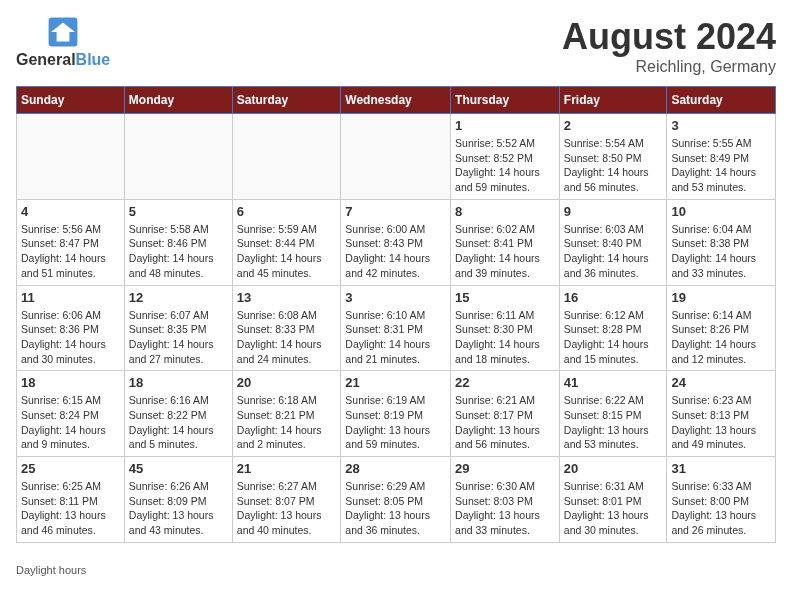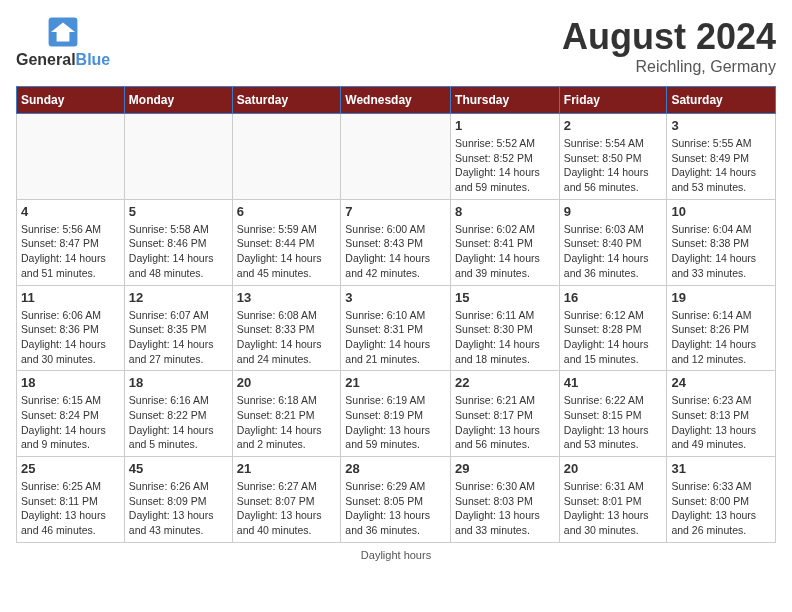--- a/index.html
+++ b/index.html
@@ -244,13 +244,13 @@
           <div class="day-info">Sunrise: 6:31 AM<br>Sunset: 8:01 PM<br>Daylight: 13 hours and 30 minutes.</div>
         </td>
         <td>
           <span class="day-number">31</span>
           <div class="day-info">Sunrise: 6:33 AM<br>Sunset: 8:00 PM<br>Daylight: 13 hours and 26 minutes.</div>
         </td>
       </tr>
     </tbody>
 </table>
 
-<div style="font-size:11px;color:#555;margin-top:6px;text-align:center;">Daylight hours</div>
+<div style="font-size:11px;color:#555;margin-top:21px;">Daylight hours</div>
 
 </body></html>

